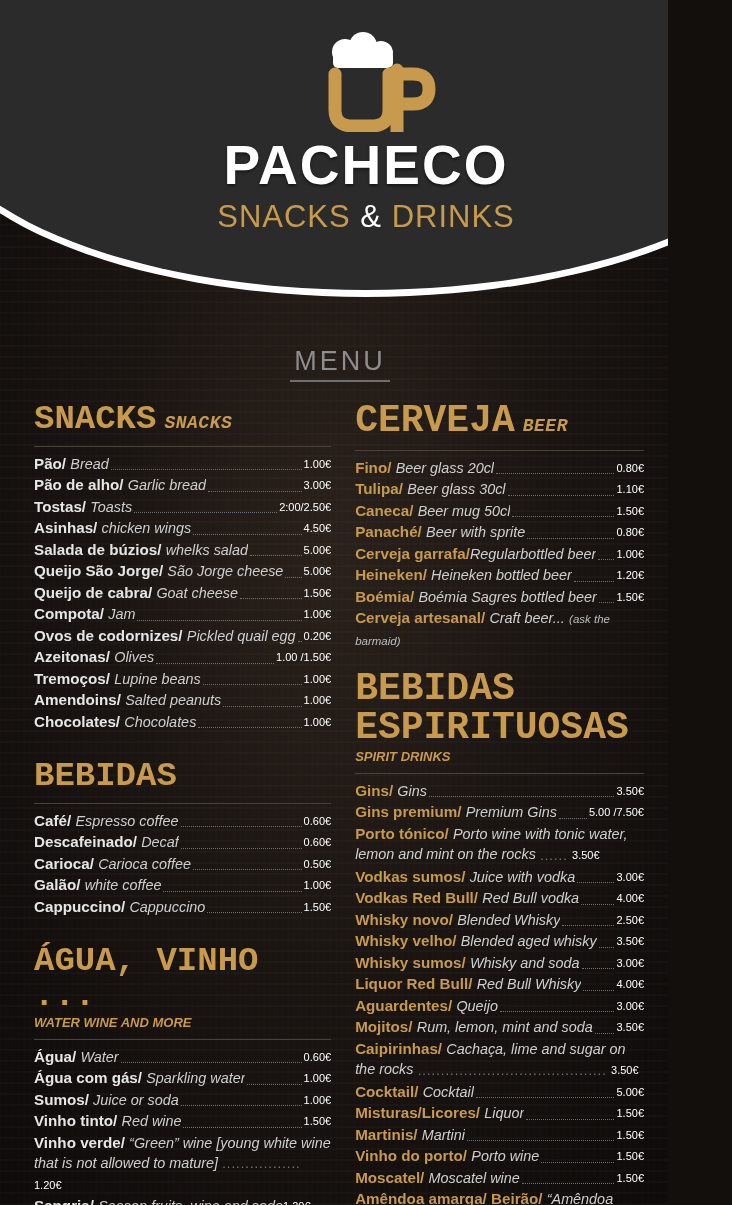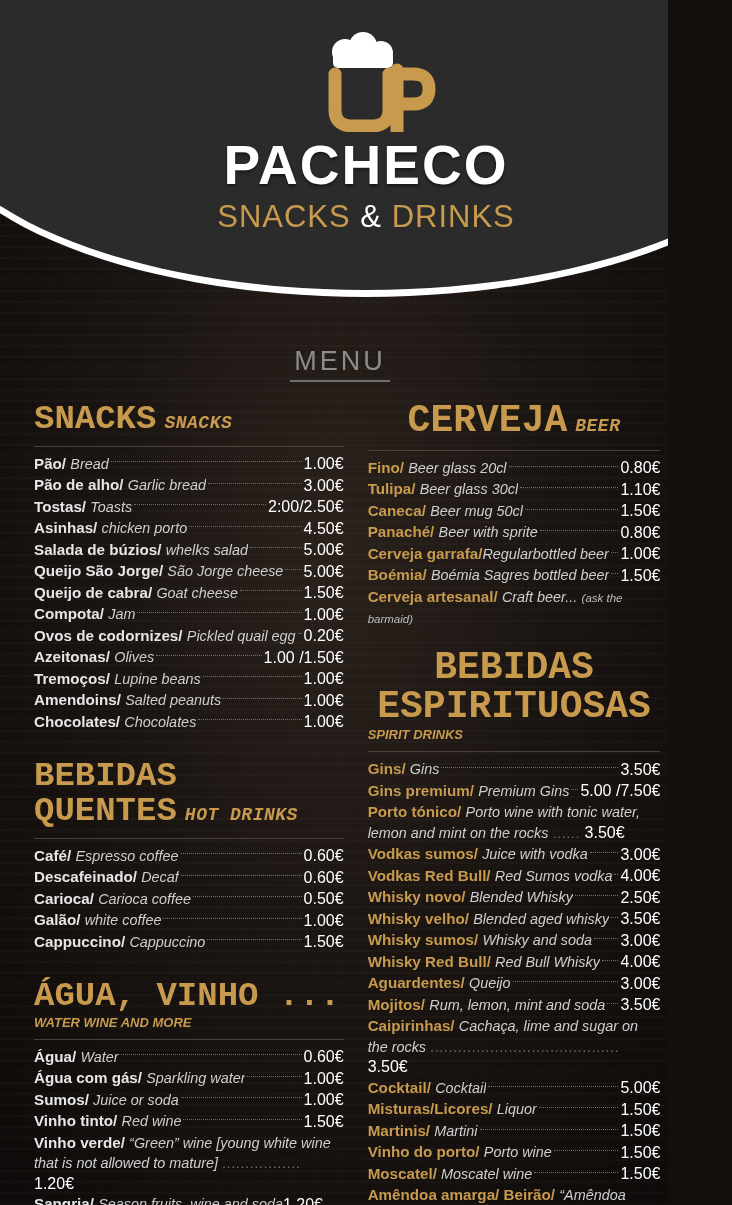--- a/index.html
+++ b/index.html
@@ -105,21 +105,21 @@
     text-transform: uppercase;
     font-family: Liberation Mono, monospace;
   }
   .sect-title .en {
     font-size: 18px;
     font-style: italic;
     font-weight: bold;
     letter-spacing: 0.5px;
     margin-left: 8px;
   }
-  .sect-title-big { font-size: 38px; text-align: center; }
+  .sect-title-big { font-size: 38px; }
   .sect-sub-en {
     color: #c79a4e;
     font-size: 13px;
     font-style: italic;
     font-weight: bold;
     margin-top: 1px;
   }
   .rule {
     height: 1px;
     background: #4a4138;
@@ -146,35 +146,35 @@
     display: inline-block;
     color: #7a7a7a;
     letter-spacing: 1px;
     overflow: hidden;
     white-space: nowrap;
     font-size: 13px;
     vertical-align: bottom;
   }
   .item .price {
     color: #ffffff;
-    font-size: 16px;
+    font-size: 11px;
     white-space: nowrap;
   }
   .item .note {
     font-style: italic;
     color: #bdbdbd;
     font-size: 11.5px;
   }
   .gap { height: 18px; }
   .gap-lg { height: 26px; }
 
   
   .row {
     display: flex;
-    align-items: center;
+    align-items: flex-end;
     width: 100%;
   }
   .row .txt { flex: 0 1 auto; white-space: nowrap; overflow: hidden; text-overflow: clip; }
   .row .fill {
     flex: 1 1 auto;
     min-width: 4px;
     border-bottom: 1.5px dotted #6f6f6f;
     margin: 0 2px 4px 2px;
     height: 0;
   }
@@ -237,21 +237,21 @@
             <span class="txt"><span class="pt">Pão de alho/</span> <span class="en">Garlic bread</span></span>
             <span class="fill"></span>
             <span class="price">3.00€</span>
           </div>
           <div class="item row">
             <span class="txt"><span class="pt">Tostas/</span> <span class="en">Toasts</span></span>
             <span class="fill"></span>
             <span class="price">2:00/2.50€</span>
           </div>
           <div class="item row">
-            <span class="txt"><span class="pt">Asinhas/</span> <span class="en">chicken porto</span></span>
+            <span class="txt"><span class="pt">Asinhas/</span> <span class="en">chicken wings</span></span>
             <span class="fill"></span>
             <span class="price">4.50€</span>
           </div>
           <div class="item row">
             <span class="txt"><span class="pt">Salada de búzios/</span> <span class="en">whelks salad</span></span>
             <span class="fill"></span>
             <span class="price">5.00€</span>
           </div>
           <div class="item row">
             <span class="txt"><span class="pt">Queijo São Jorge/</span> <span class="en">São Jorge cheese</span></span>
@@ -294,21 +294,20 @@
             <span class="price">1.00€</span>
           </div>
         </div>
       </div>
 
       <div class="gap-lg"></div>
 
       <div>
         <div class="sect-title">
           <div>BEBIDAS</div>
-          <div><span>QUENTES</span><span class="en">HOT DRINKS</span></div>
         </div>
         <div class="rule"></div>
         <div class="items">
           <div class="item row">
             <span class="txt"><span class="pt">Café/</span> <span class="en">Espresso coffee</span></span>
             <span class="fill"></span>
             <span class="price">0.60€</span>
           </div>
           <div class="item row">
             <span class="txt"><span class="pt">Descafeinado/</span> <span class="en">Decaf</span></span>
@@ -403,20 +402,25 @@
             <span class="txt"><span class="pt">Panaché/</span> <span class="en">Beer with sprite</span></span>
             <span class="fill"></span>
             <span class="price">0.80€</span>
           </div>
           <div class="item gold row">
             <span class="txt"><span class="pt">Cerveja garrafa/</span><span class="en">Regularbottled beer</span></span>
             <span class="fill"></span>
             <span class="price">1.00€</span>
           </div>
           <div class="item gold row">
+            <span class="txt"><span class="pt">Heineken/</span> <span class="en">Heineken bottled beer</span></span>
+            <span class="fill"></span>
+            <span class="price">1.20€</span>
+          </div>
+          <div class="item gold row">
             <span class="txt"><span class="pt">Boémia/</span> <span class="en">Boémia Sagres bottled beer</span></span>
             <span class="fill"></span>
             <span class="price">1.50€</span>
           </div>
           <div class="item gold">
             <span class="pt">Cerveja artesanal/</span>
             <span class="en">Craft beer...</span>
             <span class="note">(ask the barmaid)</span>
           </div>
         </div>
@@ -448,41 +452,41 @@
             <span class="en wrapline">Porto wine with tonic water, lemon and mint on the rocks</span>
             <span class="dots">......</span>
             <span class="price">3.50€</span>
           </div>
           <div class="item gold row">
             <span class="txt"><span class="pt">Vodkas sumos/</span> <span class="en">Juice with vodka</span></span>
             <span class="fill"></span>
             <span class="price">3.00€</span>
           </div>
           <div class="item gold row">
-            <span class="txt"><span class="pt">Vodkas Red Bull/</span> <span class="en">Red Sumos vodka</span></span>
+            <span class="txt"><span class="pt">Vodkas Red Bull/</span> <span class="en">Red Bull vodka</span></span>
             <span class="fill"></span>
             <span class="price">4.00€</span>
           </div>
           <div class="item gold row">
             <span class="txt"><span class="pt">Whisky novo/</span> <span class="en">Blended Whisky</span></span>
             <span class="fill"></span>
             <span class="price">2.50€</span>
           </div>
           <div class="item gold row">
             <span class="txt"><span class="pt">Whisky velho/</span> <span class="en">Blended aged whisky</span></span>
             <span class="fill"></span>
             <span class="price">3.50€</span>
           </div>
           <div class="item gold row">
             <span class="txt"><span class="pt">Whisky sumos/</span> <span class="en">Whisky and soda</span></span>
             <span class="fill"></span>
             <span class="price">3.00€</span>
           </div>
           <div class="item gold row">
-            <span class="txt"><span class="pt">Whisky Red Bull/</span> <span class="en">Red Bull Whisky</span></span>
+            <span class="txt"><span class="pt">Liquor Red Bull/</span> <span class="en">Red Bull Whisky</span></span>
             <span class="fill"></span>
             <span class="price">4.00€</span>
           </div>
           <div class="item gold row">
             <span class="txt"><span class="pt">Aguardentes/</span> <span class="en">Queijo</span></span>
             <span class="fill"></span>
             <span class="price">3.00€</span>
           </div>
           <div class="item gold row">
             <span class="txt"><span class="pt">Mojitos/</span> <span class="en">Rum, lemon, mint and soda</span></span>

